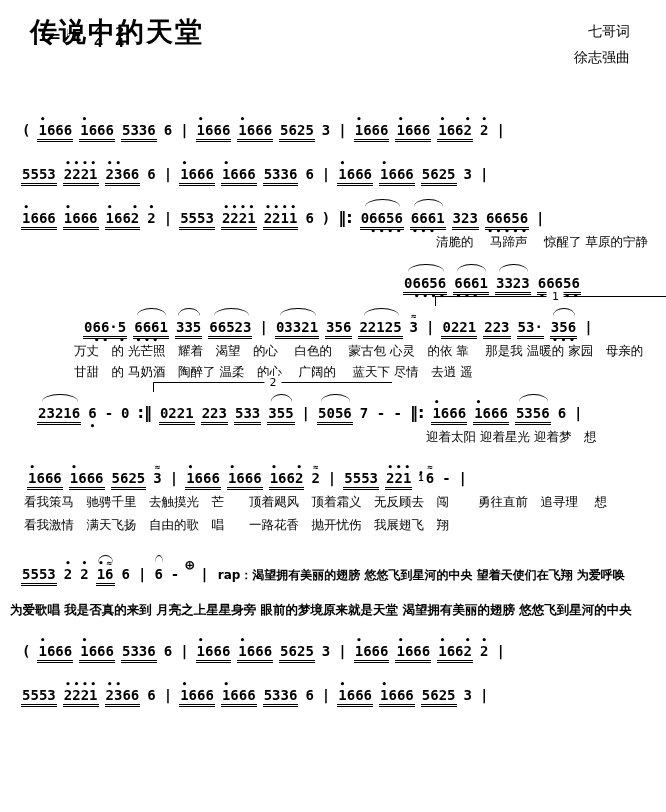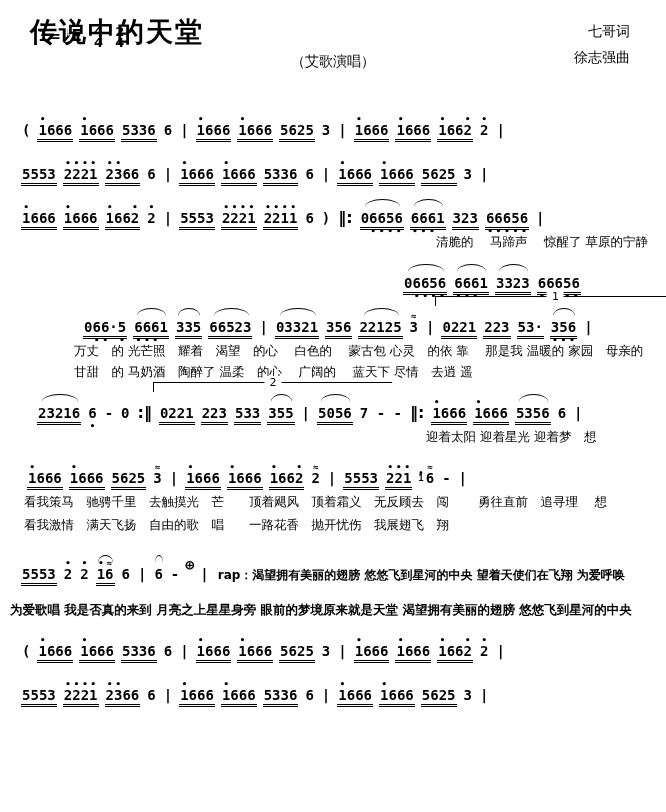--- a/index.html
+++ b/index.html
@@ -56,21 +56,20 @@
       <span class="frac">
         <span>4</span>
         <span>4</span>
       </span>
       <span class="frac">
         <span>2</span>
         <span>4</span>
       </span>
     </div>
     <div class="ttl">传说中的天堂</div>
-    <div class="sub">（艾歌演唱）</div>
     <div class="credits">
       <div>七哥词</div>
       <div>徐志强曲</div>
     </div>
   </div>
 
   <div class="score" id="score-top">
       <div class="mline" style="margin-left: 10px;"><span class="tok"><span class="trow u0"><span class="ch">(</span></span></span><span class="tok"><span class="trow u2"><span class="ch">1<span class="da">•</span></span><span class="ch">6</span><span class="ch">6</span><span class="ch">6</span></span></span><span class="tok"><span class="trow u2"><span class="ch">1<span class="da">•</span></span><span class="ch">6</span><span class="ch">6</span><span class="ch">6</span></span></span><span class="tok"><span class="trow u2"><span class="ch">5</span><span class="ch">3</span><span class="ch">3</span><span class="ch">6</span></span></span><span class="tok"><span class="trow u0"><span class="ch">6</span></span></span><span class="tok"><span class="trow u0"><span class="ch">|</span></span></span><span class="tok"><span class="trow u2"><span class="ch">1<span class="da">•</span></span><span class="ch">6</span><span class="ch">6</span><span class="ch">6</span></span></span><span class="tok"><span class="trow u2"><span class="ch">1<span class="da">•</span></span><span class="ch">6</span><span class="ch">6</span><span class="ch">6</span></span></span><span class="tok"><span class="trow u2"><span class="ch">5</span><span class="ch">6</span><span class="ch">2</span><span class="ch">5</span></span></span><span class="tok"><span class="trow u0"><span class="ch">3</span></span></span><span class="tok"><span class="trow u0"><span class="ch">|</span></span></span><span class="tok"><span class="trow u2"><span class="ch">1<span class="da">•</span></span><span class="ch">6</span><span class="ch">6</span><span class="ch">6</span></span></span><span class="tok"><span class="trow u2"><span class="ch">1<span class="da">•</span></span><span class="ch">6</span><span class="ch">6</span><span class="ch">6</span></span></span><span class="tok"><span class="trow u2"><span class="ch">1<span class="da">•</span></span><span class="ch">6</span><span class="ch">6</span><span class="ch">2<span class="da">•</span></span></span></span><span class="tok"><span class="trow u0"><span class="ch">2<span class="da">•</span></span></span></span><span class="tok"><span class="trow u0"><span class="ch">|</span></span></span></div>
       <div class="mline" style="margin-left: 10px;"><span class="tok"><span class="trow u2"><span class="ch">5</span><span class="ch">5</span><span class="ch">5</span><span class="ch">3</span></span></span><span class="tok"><span class="trow u2"><span class="ch">2<span class="da">•</span></span><span class="ch">2<span class="da">•</span></span><span class="ch">2<span class="da">•</span></span><span class="ch">1<span class="da">•</span></span></span></span><span class="tok"><span class="trow u2"><span class="ch">2<span class="da">•</span></span><span class="ch">3<span class="da">•</span></span><span class="ch">6</span><span class="ch">6</span></span></span><span class="tok"><span class="trow u0"><span class="ch">6</span></span></span><span class="tok"><span class="trow u0"><span class="ch">|</span></span></span><span class="tok"><span class="trow u2"><span class="ch">1<span class="da">•</span></span><span class="ch">6</span><span class="ch">6</span><span class="ch">6</span></span></span><span class="tok"><span class="trow u2"><span class="ch">1<span class="da">•</span></span><span class="ch">6</span><span class="ch">6</span><span class="ch">6</span></span></span><span class="tok"><span class="trow u2"><span class="ch">5</span><span class="ch">3</span><span class="ch">3</span><span class="ch">6</span></span></span><span class="tok"><span class="trow u0"><span class="ch">6</span></span></span><span class="tok"><span class="trow u0"><span class="ch">|</span></span></span><span class="tok"><span class="trow u2"><span class="ch">1<span class="da">•</span></span><span class="ch">6</span><span class="ch">6</span><span class="ch">6</span></span></span><span class="tok"><span class="trow u2"><span class="ch">1<span class="da">•</span></span><span class="ch">6</span><span class="ch">6</span><span class="ch">6</span></span></span><span class="tok"><span class="trow u2"><span class="ch">5</span><span class="ch">6</span><span class="ch">2</span><span class="ch">5</span></span></span><span class="tok"><span class="trow u0"><span class="ch">3</span></span></span><span class="tok"><span class="trow u0"><span class="ch">|</span></span></span></div>
       <div class="mline" style="margin-left: 10px;"><span class="tok"><span class="trow u2"><span class="ch">1<span class="da">•</span></span><span class="ch">6</span><span class="ch">6</span><span class="ch">6</span></span></span><span class="tok"><span class="trow u2"><span class="ch">1<span class="da">•</span></span><span class="ch">6</span><span class="ch">6</span><span class="ch">6</span></span></span><span class="tok"><span class="trow u2"><span class="ch">1<span class="da">•</span></span><span class="ch">6</span><span class="ch">6</span><span class="ch">2<span class="da">•</span></span></span></span><span class="tok"><span class="trow u0"><span class="ch">2<span class="da">•</span></span></span></span><span class="tok"><span class="trow u0"><span class="ch">|</span></span></span><span class="tok"><span class="trow u2"><span class="ch">5</span><span class="ch">5</span><span class="ch">5</span><span class="ch">3</span></span></span><span class="tok"><span class="trow u2"><span class="ch">2<span class="da">•</span></span><span class="ch">2<span class="da">•</span></span><span class="ch">2<span class="da">•</span></span><span class="ch">1<span class="da">•</span></span></span></span><span class="tok"><span class="trow u2"><span class="ch">2<span class="da">•</span></span><span class="ch">2<span class="da">•</span></span><span class="ch">1<span class="da">•</span></span><span class="ch">1<span class="da">•</span></span></span></span><span class="tok"><span class="trow u0"><span class="ch">6</span></span></span><span class="tok"><span class="trow u0"><span class="ch">)</span></span></span><span class="tok rep"><span class="trow u0"><span class="ch">‖</span><span class="ch">:</span></span></span><span class="tok"><span class="slur"></span><span class="trow u2"><span class="ch">0</span><span class="ch">6<span class="db">•</span></span><span class="ch">6<span class="db">•</span></span><span class="ch">5<span class="db">•</span></span><span class="ch">6<span class="db">•</span></span></span></span><span class="tok"><span class="slur"></span><span class="trow u2"><span class="ch">6<span class="db">•</span></span><span class="ch">6<span class="db">•</span></span><span class="ch">6<span class="db">•</span></span><span class="ch">1</span></span></span><span class="tok"><span class="trow u2"><span class="ch">3</span><span class="ch">2</span><span class="ch">3</span></span></span><span class="tok"><span class="trow u2"><span class="ch">6<span class="db">•</span></span><span class="ch">6<span class="db">•</span></span><span class="ch">6<span class="db">•</span></span><span class="ch">5<span class="db">•</span></span><span class="ch">6<span class="db">•</span></span></span></span><span class="tok"><span class="trow u0"><span class="ch">|</span></span></span></div>

